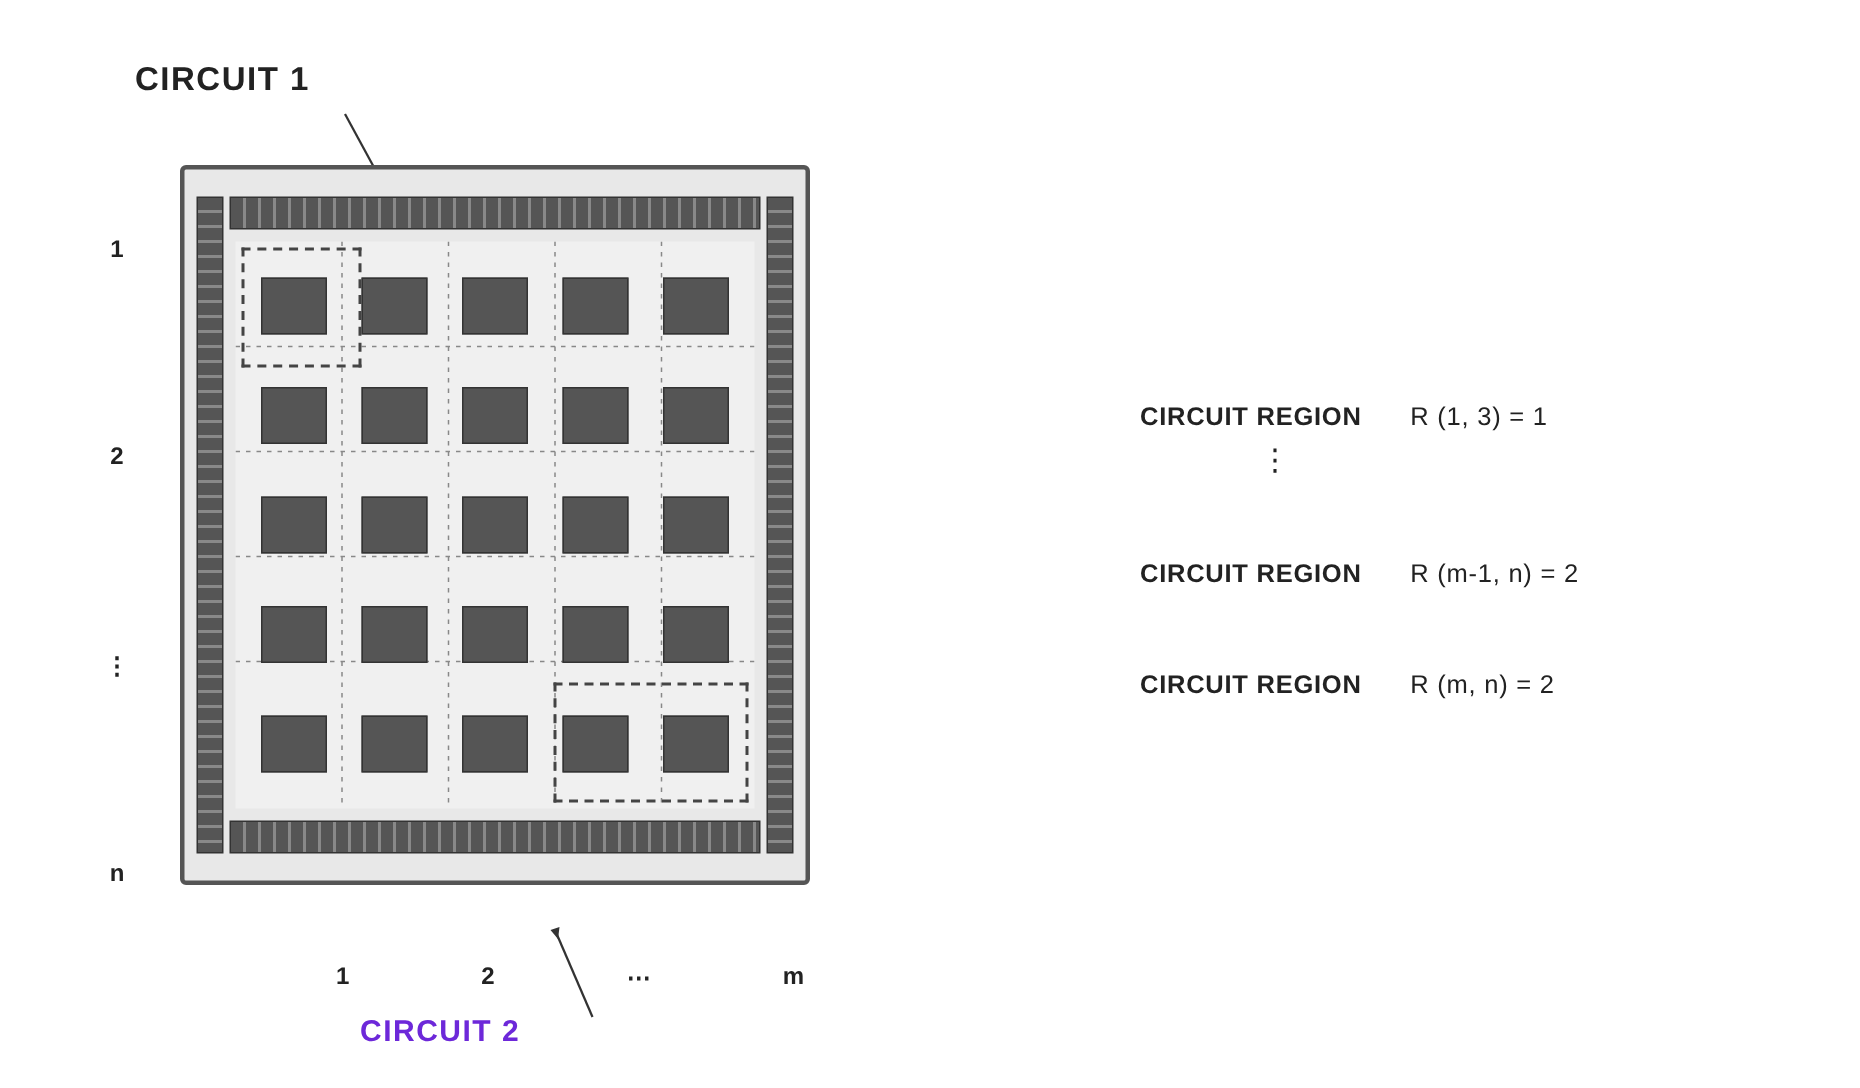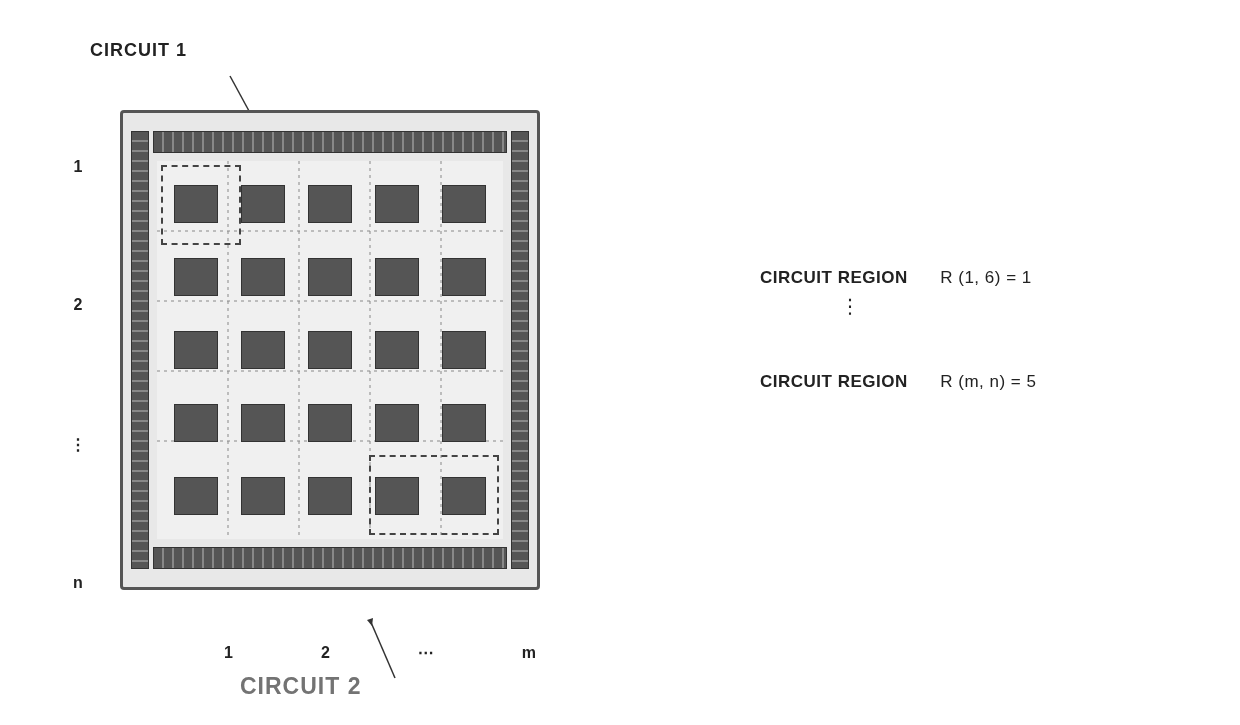--- a/index.html
+++ b/index.html
@@ -18,21 +18,21 @@
       top: 30px;
       width: 560px;
       height: 660px;
     }
 
     
     .circuit1-label {
       position: absolute;
       top: 10px;
       left: 30px;
-      font-size: 18px;
+      font-size: 22px;
       font-weight: bold;
       letter-spacing: 1px;
       color: #222;
       text-align: center;
     }
 
     
     .board-outer {
       position: absolute;
       top: 80px;
@@ -199,24 +199,24 @@
       color: #222;
       font-weight: bold;
       text-align: center;
     }
 
     
     .circuit2-label {
       position: absolute;
       bottom: -10px;
       left: 180px;
-      font-size: 23px;
+      font-size: 20px;
       font-weight: bold;
       letter-spacing: 1px;
-      color: #737373;
+      color: #6d28d9;
     }
 
     
     .right-panel {
       position: absolute;
       right: 60px;
       top: 220px;
       width: 420px;
     }
 
@@ -395,20 +395,24 @@
     <span class="col-label">m</span>
   </div>
 
   <div class="circuit2-label">CIRCUIT  2</div>
 
 </div>
 
 <div class="right-panel">
   <div class="region-line">
     <span class="label-part">CIRCUIT REGION</span>
-    <span class="value-part">R (1, 6) = 1</span>
+    <span class="value-part">R (1, 3) = 1</span>
   </div>
   <div class="dots-line">⋮</div>
   <div class="region-line">
     <span class="label-part">CIRCUIT REGION</span>
-    <span class="value-part">R (m, n) = 5</span>
+    <span class="value-part">R (m-1, n) = 2</span>
+  </div>
+  <div class="region-line">
+    <span class="label-part">CIRCUIT REGION</span>
+    <span class="value-part">R (m, n) = 2</span>
   </div>
 </div>
 
 </body></html>

